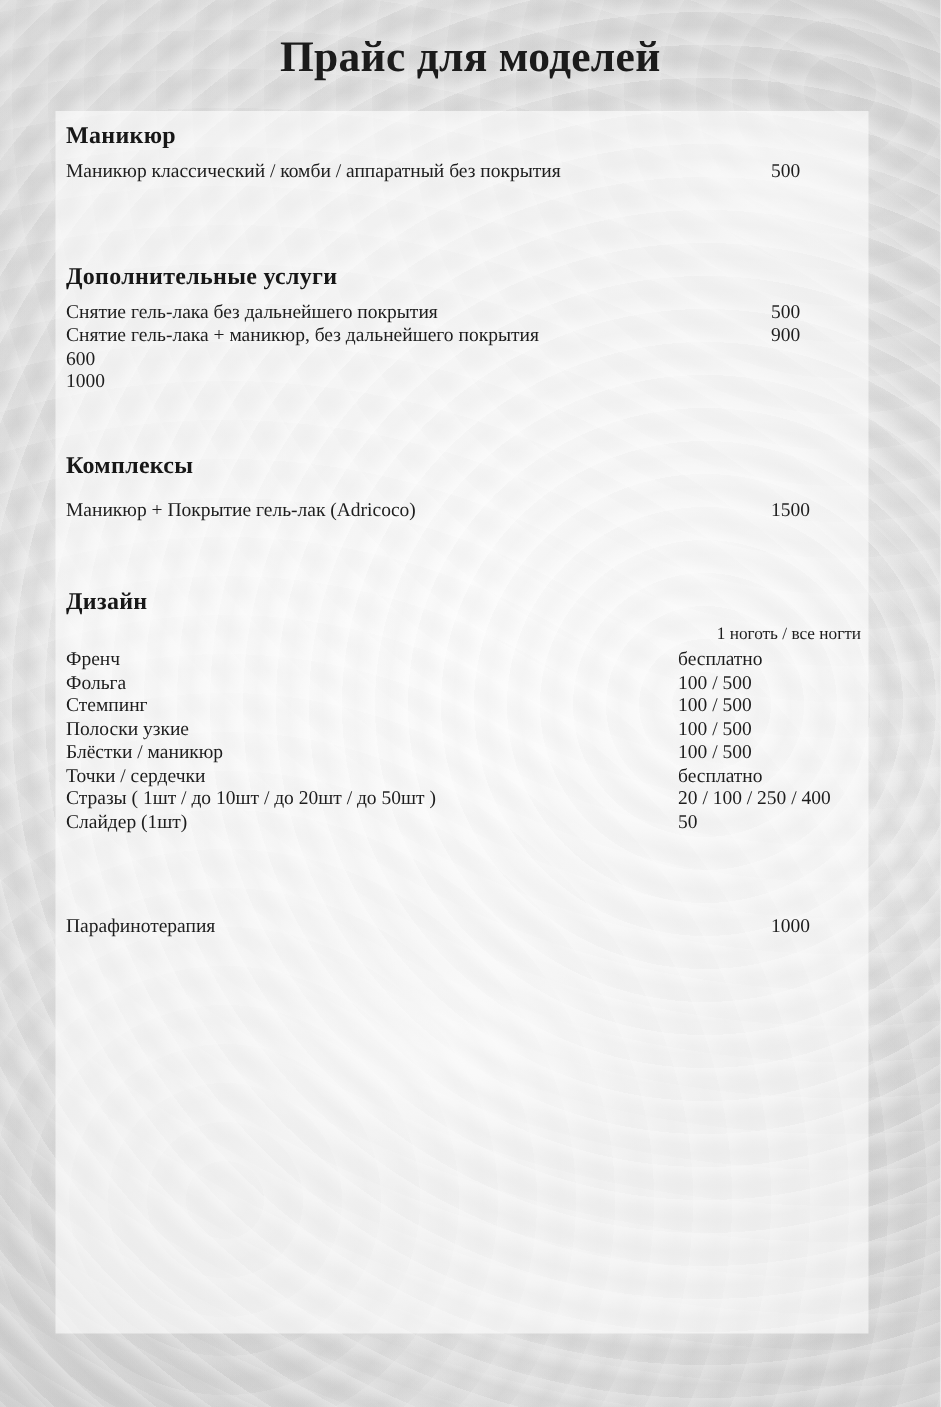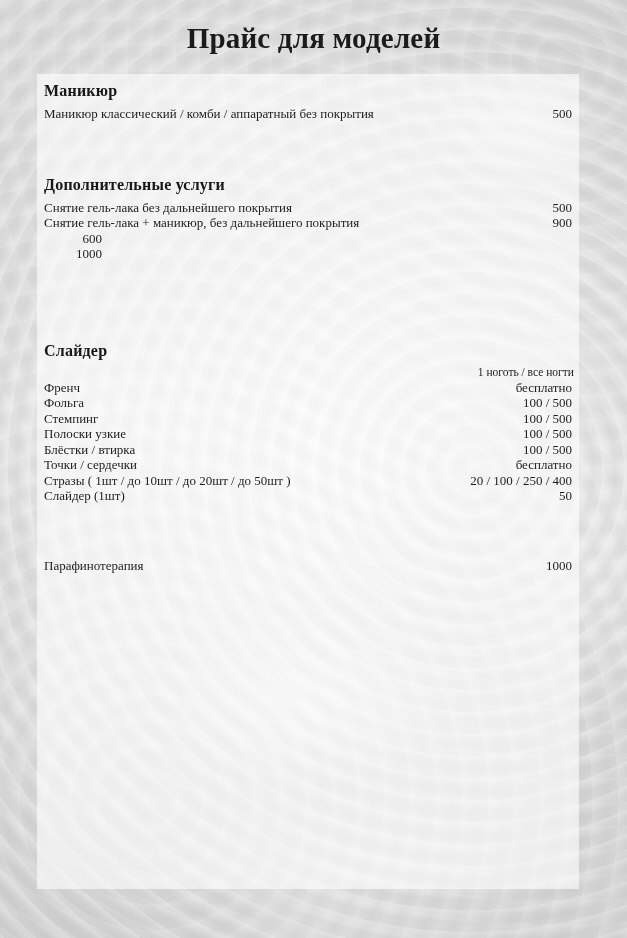--- a/index.html
+++ b/index.html
@@ -99,21 +99,21 @@
     color: #1d1d1d;
     line-height: 15.5px;
     white-space: nowrap;
   }
   .row .label {
     flex: 0 1 auto;
     padding-right: 10px;
   }
   .row .price {
     flex: 0 0 auto;
-    text-align: right;
+    text-align: left;
     min-width: 58px;
   }
 
   .subhead {
     font-size: 11.5px;
     color: #1d1d1d;
     text-align: right;
     padding-right: 0;
     margin-bottom: 2px;
   }
@@ -166,45 +166,54 @@
           <span class="price">600</span>
         </div>
         <div class="row">
           <span class="price">1000</span>
         </div>
       </div>
     </div>
 
     <div class="gap-md"></div>
 
+    <div class="section">
+      <div class="section-title">Комплексы</div>
+      <div class="rows complex-rows">
+        <div class="row">
+          <span class="label">Маникюр + Покрытие гель-лак (Adricoco)</span>
+          <span class="price">1500</span>
+        </div>
+      </div>
+    </div>
 
     <div class="gap-lg"></div>
 
     <div class="section">
-      <div class="section-title">Слайдер</div>
+      <div class="section-title">Дизайн</div>
       <div class="subhead">1 ноготь / все ногти</div>
       <div class="rows design-rows">
         <div class="row">
           <span class="label">Френч</span>
           <span class="price">бесплатно</span>
         </div>
         <div class="row">
           <span class="label">Фольга</span>
           <span class="price">100 / 500</span>
         </div>
         <div class="row">
           <span class="label">Стемпинг</span>
           <span class="price">100 / 500</span>
         </div>
         <div class="row">
           <span class="label">Полоски узкие</span>
           <span class="price">100 / 500</span>
         </div>
         <div class="row">
-          <span class="label">Блёстки / втирка</span>
+          <span class="label">Блёстки / маникюр</span>
           <span class="price">100 / 500</span>
         </div>
         <div class="row">
           <span class="label">Точки / сердечки</span>
           <span class="price">бесплатно</span>
         </div>
         <div class="row">
           <span class="label">Стразы ( 1шт / до 10шт / до 20шт / до 50шт )</span>
           <span class="price">20 / 100 / 250 / 400</span>
         </div>

